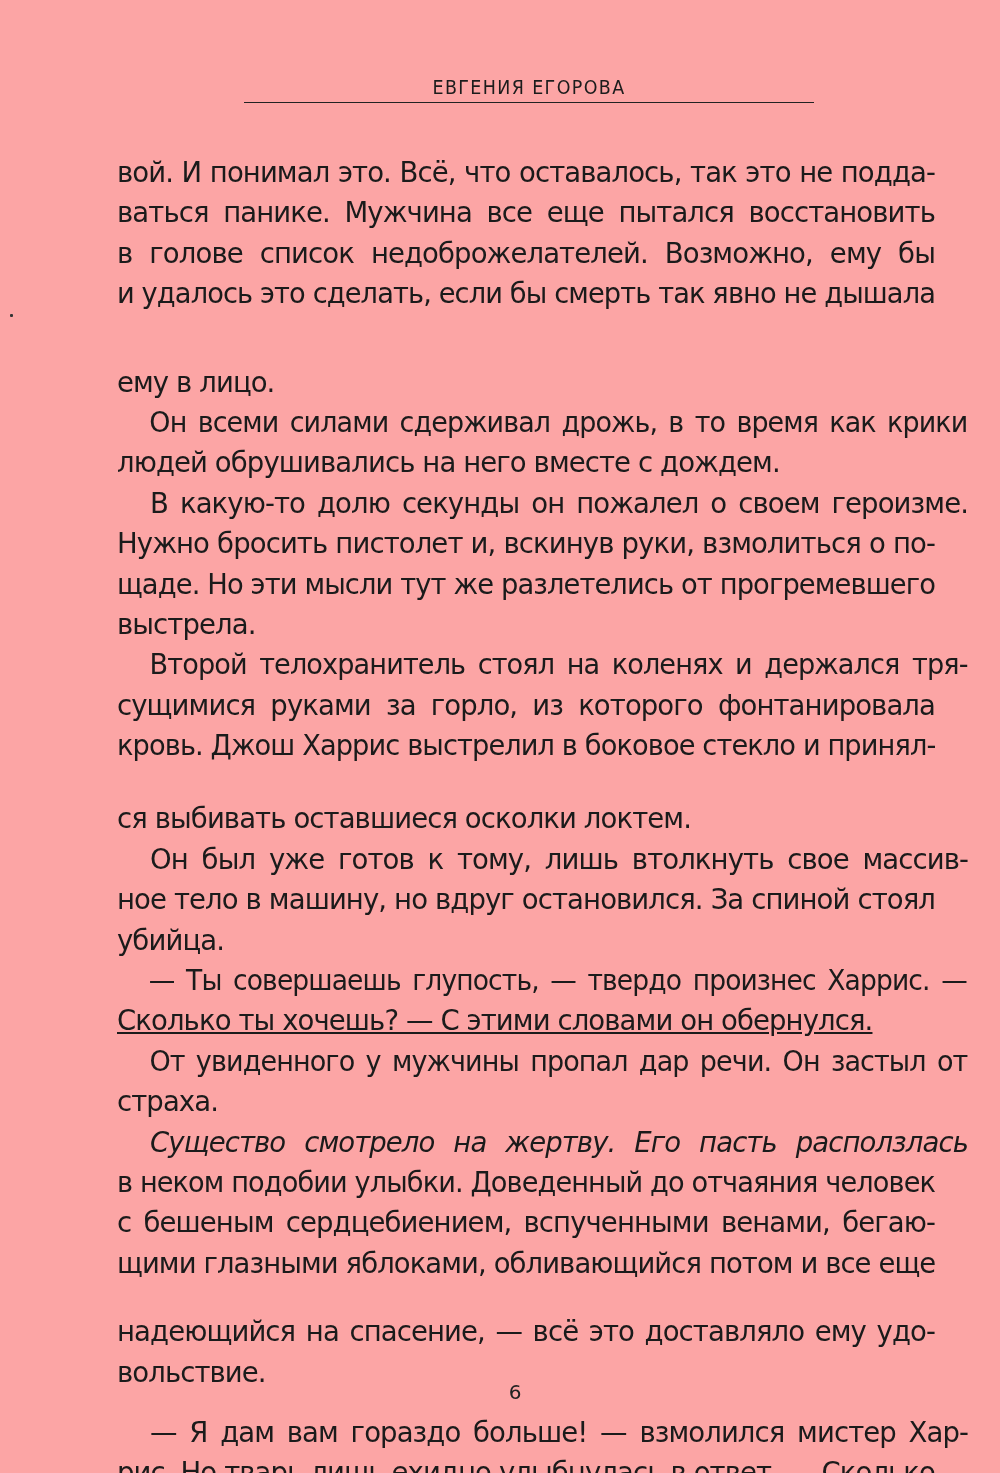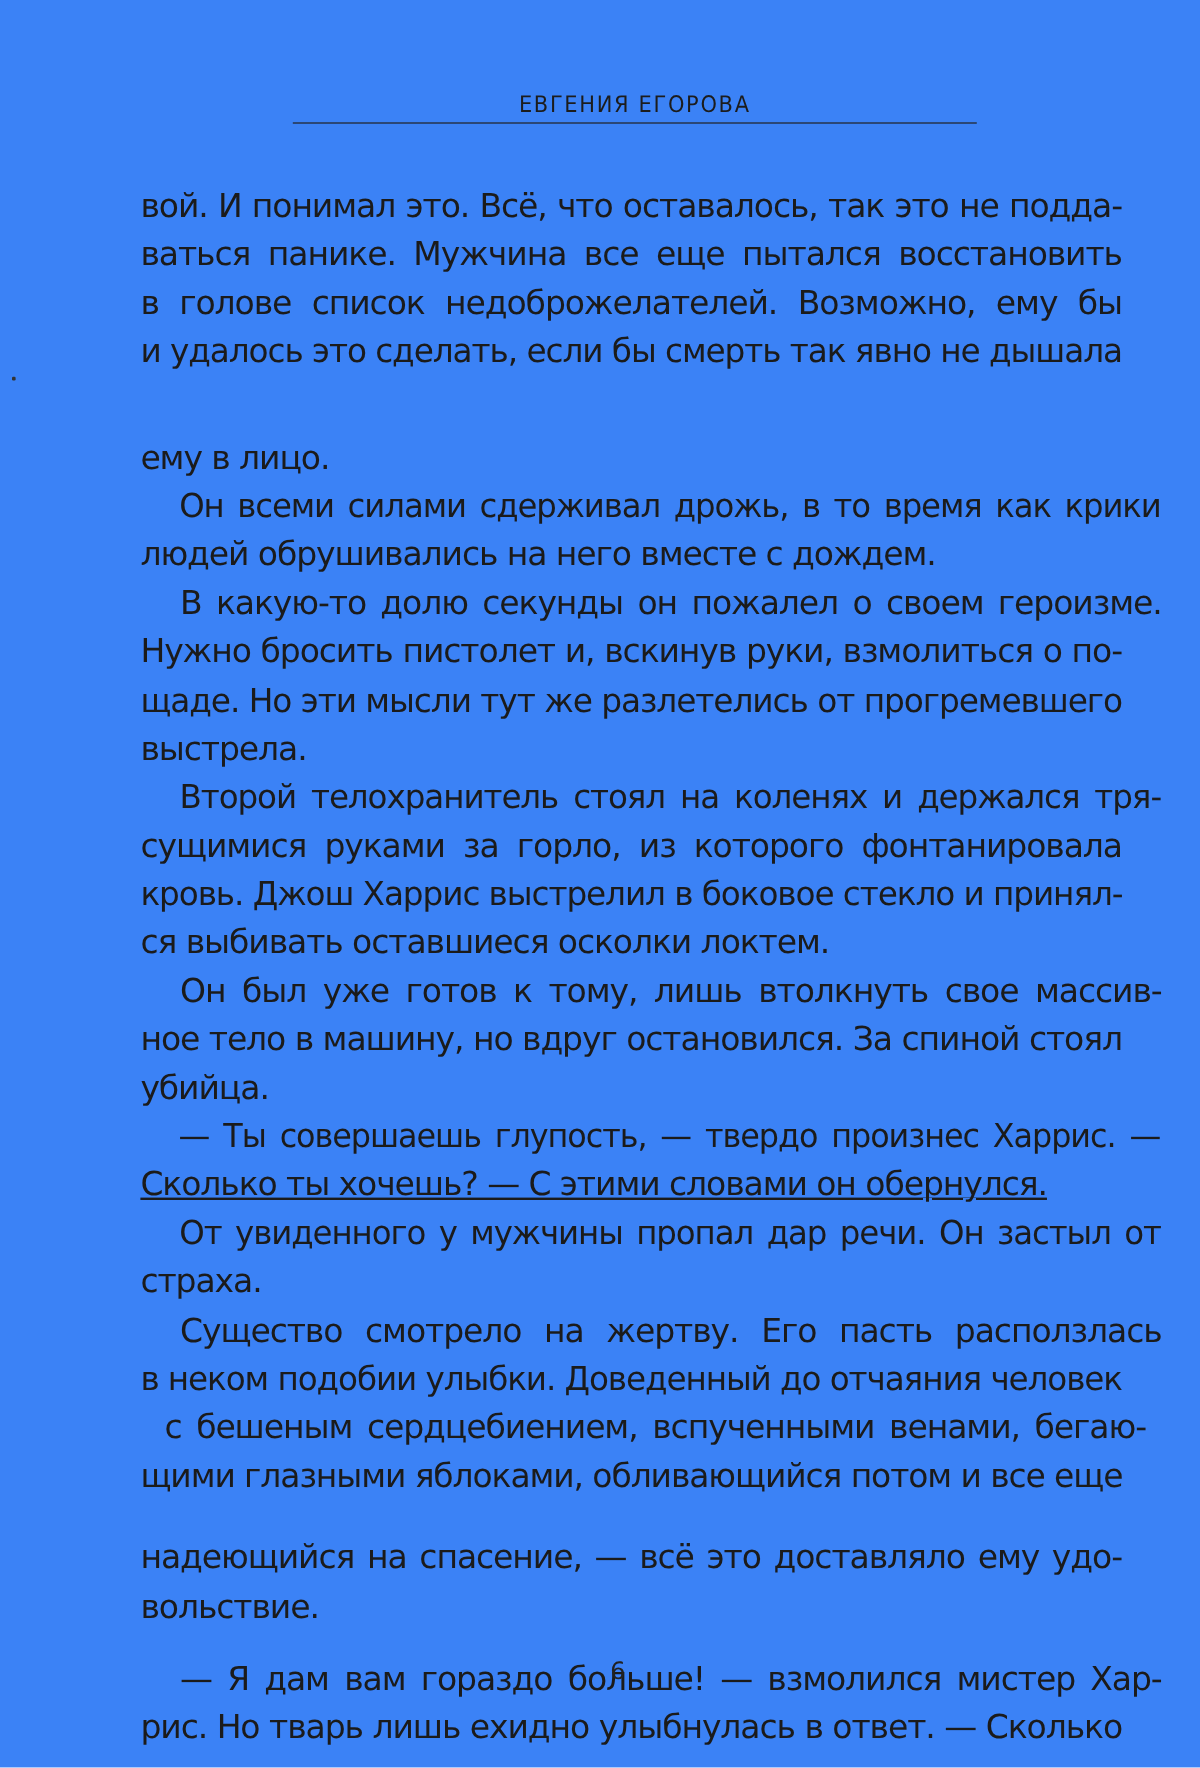--- a/index.html
+++ b/index.html
@@ -13,21 +13,21 @@
       position: relative;
       overflow: hidden;
       font-family: "DejaVu Sans", sans-serif;
       color: #1a1a1a;
     }
     .page {
       position: absolute;
       left: 0; top: 0;
       width: 1000px;
       height: 1473px;
-      background: #3b82f6;
+      background: #fca5a5;
     }
     .running-head {
       position: absolute;
       left: 244px;
       width: 570px;
       top: 76px;
       text-align: center;
       font-family: "DejaVu Sans", sans-serif;
       font-size: 19px;
       letter-spacing: 1.5px;
@@ -100,31 +100,31 @@
       <span class="line last" style="width: 818px; display: block; margin-top: 48px;">ему в лицо.</span>
       <span class="line indent" style="width: 835px; display: block; transform: scaleX(0.979641);">Он всеми силами сдерживал дрожь, в то время как крики</span>
       <span class="line last" style="width: 818px; display: block;">людей обрушивались на него вместе с дождем.</span>
       <span class="line indent" style="width: 818px; display: block;">В какую-то долю секунды он пожалел о своем героизме.</span>
       <span class="line" style="width: 818px; display: block;">Нужно бросить пистолет и, вскинув руки, взмолиться о по-</span>
       <span class="line" style="width: 823px; display: block; transform: scaleX(0.993925);">щаде. Но эти мысли тут же разлетелись от прогремевшего</span>
       <span class="line last" style="width: 818px; display: block;">выстрела.</span>
       <span class="line indent" style="width: 829px; display: block; transform: scaleX(0.986731);">Второй телохранитель стоял на коленях и держался тря-</span>
       <span class="line" style="width: 818px; display: block;">сущимися руками за горло, из которого фонтанировала</span>
       <span class="line" style="width: 826px; display: block; transform: scaleX(0.990315);">кровь. Джош Харрис выстрелил в боковое стекло и принял-</span>
-      <span class="line last" style="width: 818px; display: block;">ся выбивать оставшиеся осколки локтем.</span>
+      <span class="line last" style="width: 818px; display: block; margin-top: 33px;">ся выбивать оставшиеся осколки локтем.</span>
       <span class="line indent" style="width: 818px; display: block;">Он был уже готов к тому, лишь втолкнуть свое массив-</span>
       <span class="line" style="width: 818px; display: block;">ное тело в машину, но вдруг остановился. За спиной стоял</span>
       <span class="line last" style="width: 818px; display: block;">убийца.</span>
       <span class="line indent" style="width: 848px; display: block; transform: scaleX(0.964623);">— Ты совершаешь глупость, — твердо произнес Харрис. —</span>
       <span class="line last" style="width: 818px; display: block; text-decoration: underline;">Сколько ты хочешь? — С этими словами он обернулся.</span>
       <span class="line indent" style="width: 833px; display: block; transform: scaleX(0.981993);">От увиденного у мужчины пропал дар речи. Он застыл от</span>
       <span class="line last" style="width: 818px; display: block;">страха.</span>
-      <span class="line indent" style="width: 818px; display: block;">Существо смотрело на жертву. Его пасть расползлась</span>
+      <span class="line indent" style="width: 818px; display: block; font-style: italic;">Существо смотрело на жертву. Его пасть расползлась</span>
       <span class="line" style="width: 828px; display: block; transform: scaleX(0.987923);">в неком подобии улыбки. Доведенный до отчаяния человек</span>
-      <span class="line" style="width: 818px; display: block; margin-left: 20px;">с бешеным сердцебиением, вспученными венами, бегаю-</span>
+      <span class="line" style="width: 818px; display: block;">с бешеным сердцебиением, вспученными венами, бегаю-</span>
       <span class="line" style="width: 820px; display: block; transform: scaleX(0.997561);">щими глазными яблоками, обливающийся потом и все еще</span>
       <span class="line" style="width: 818px; display: block; margin-top: 28px;">надеющийся на спасение, — всё это доставляло ему удо-</span>
       <span class="line last" style="width: 818px; display: block;">вольствие.</span>
       <span class="line indent" style="width: 818px; display: block; margin-top: 20px;">— Я дам вам гораздо больше! — взмолился мистер Хар-</span>
       <span class="line" style="width: 818px; display: block;">рис. Но тварь лишь ехидно улыбнулась в ответ. — Сколько</span>
     </div>
 
   <div class="speck"></div>
 
   <div class="folio">6</div>

